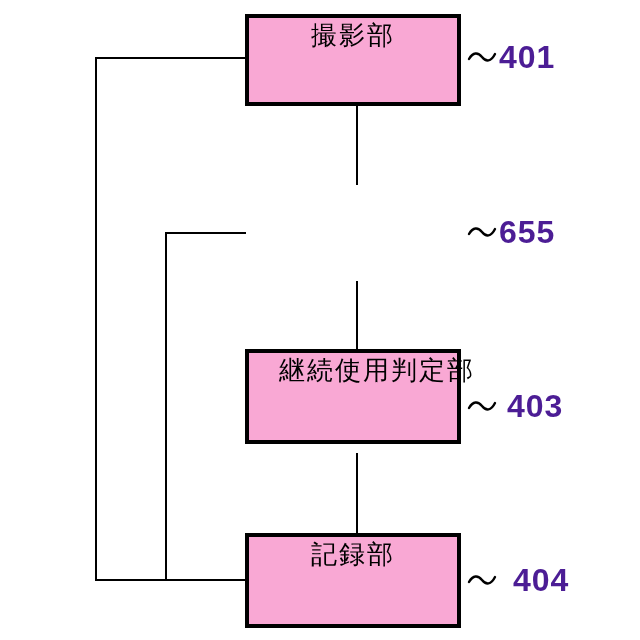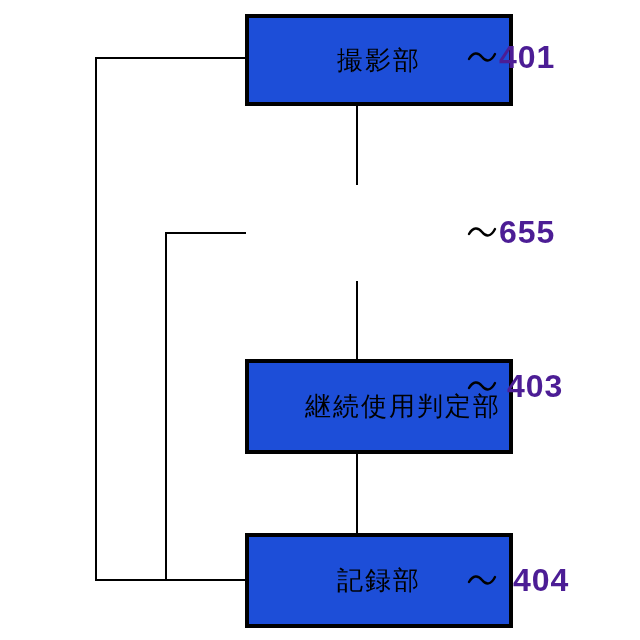--- a/index.html
+++ b/index.html
@@ -11,38 +11,37 @@
     position: relative;
     width: 640px;
     height: 640px;
     background: #ffffff;
     font-family: "Liberation Sans", sans-serif;
     overflow: hidden;
   }
   .box {
     position: absolute;
     left: 245px;
-    width: 268px;
+    width: 216px;
     box-sizing: border-box;
     border: 4px solid #000000;
-    background: #1d4ed8;
+    background: #f9a8d4;
     display: flex;
-    align-items: center;
     justify-content: center;
     z-index: 2;
   }
   .box .box-label {
     font-size: 26px;
     letter-spacing: 2px;
     color: #000000;
     white-space: nowrap;
   }
   #box-401 { top: 14px;  height: 92px; }
   #box-402 { top: 184px; height: 98px; }
-  #box-403 { top: 359px; height: 95px; padding-left: 48px; }
+  #box-403 { top: 349px; height: 95px; padding-left: 48px; }
   #box-404 { top: 533px; height: 95px; }
 
   .line {
     position: absolute;
     background: #000000;
     z-index: 1;
   }
   #conn-401-402   { left: 356px; top: 105px; width: 2px;   height: 80px; }
   #conn-402-403   { left: 356px; top: 281px; width: 2px;   height: 79px; }
   #conn-403-404   { left: 356px; top: 453px; width: 2px;   height: 81px; }
@@ -56,21 +55,21 @@
     position: absolute;
     left: 467px;
     height: 36px;
     display: flex;
     align-items: center;
     gap: 2px;
     z-index: 3;
   }
   #ref-401 { top: 39px; }
   #ref-402 { top: 214px; }
-  #ref-403 { top: 368px; gap: 10px; }
+  #ref-403 { top: 388px; gap: 10px; }
   #ref-404 { top: 562px; gap: 16px; }
   .ref .tilde-icon {
     display: block;
     flex: 0 0 auto;
   }
   .ref .num {
     font-size: 32px;
     font-weight: 700;
     color: #4c1d95;
     line-height: 1;

